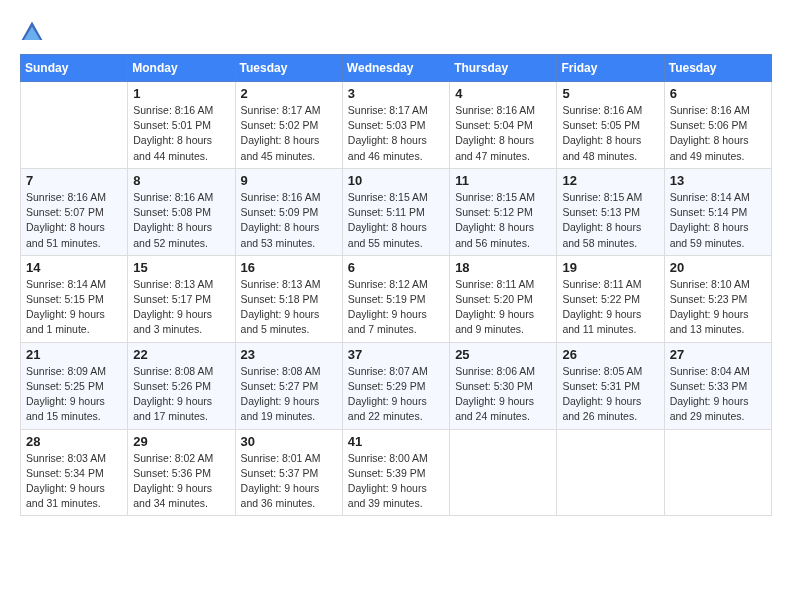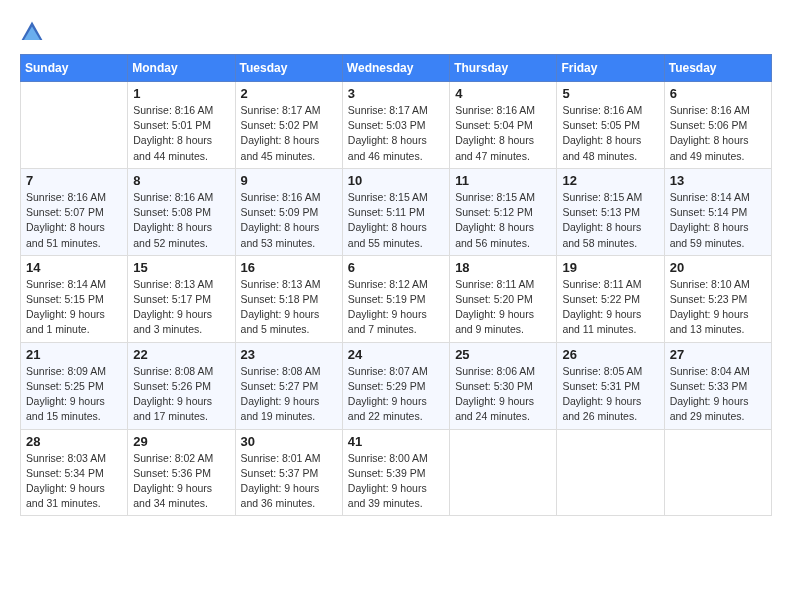--- a/index.html
+++ b/index.html
@@ -259,21 +259,21 @@
           Sunrise: 8:08 AM<br>Sunset: 5:26 PM<br>Daylight: 9 hours and 17 minutes.
         </div>
         </td>
         <td>
           <div class="day-number">23</div>
         <div class="day-info">
           Sunrise: 8:08 AM<br>Sunset: 5:27 PM<br>Daylight: 9 hours and 19 minutes.
         </div>
         </td>
         <td>
-          <div class="day-number">24</div>
+          <div class="day-number">37</div>
         <div class="day-info">
           Sunrise: 8:07 AM<br>Sunset: 5:29 PM<br>Daylight: 9 hours and 22 minutes.
         </div>
         </td>
         <td>
           <div class="day-number">25</div>
         <div class="day-info">
           Sunrise: 8:06 AM<br>Sunset: 5:30 PM<br>Daylight: 9 hours and 24 minutes.
         </div>
         </td>

